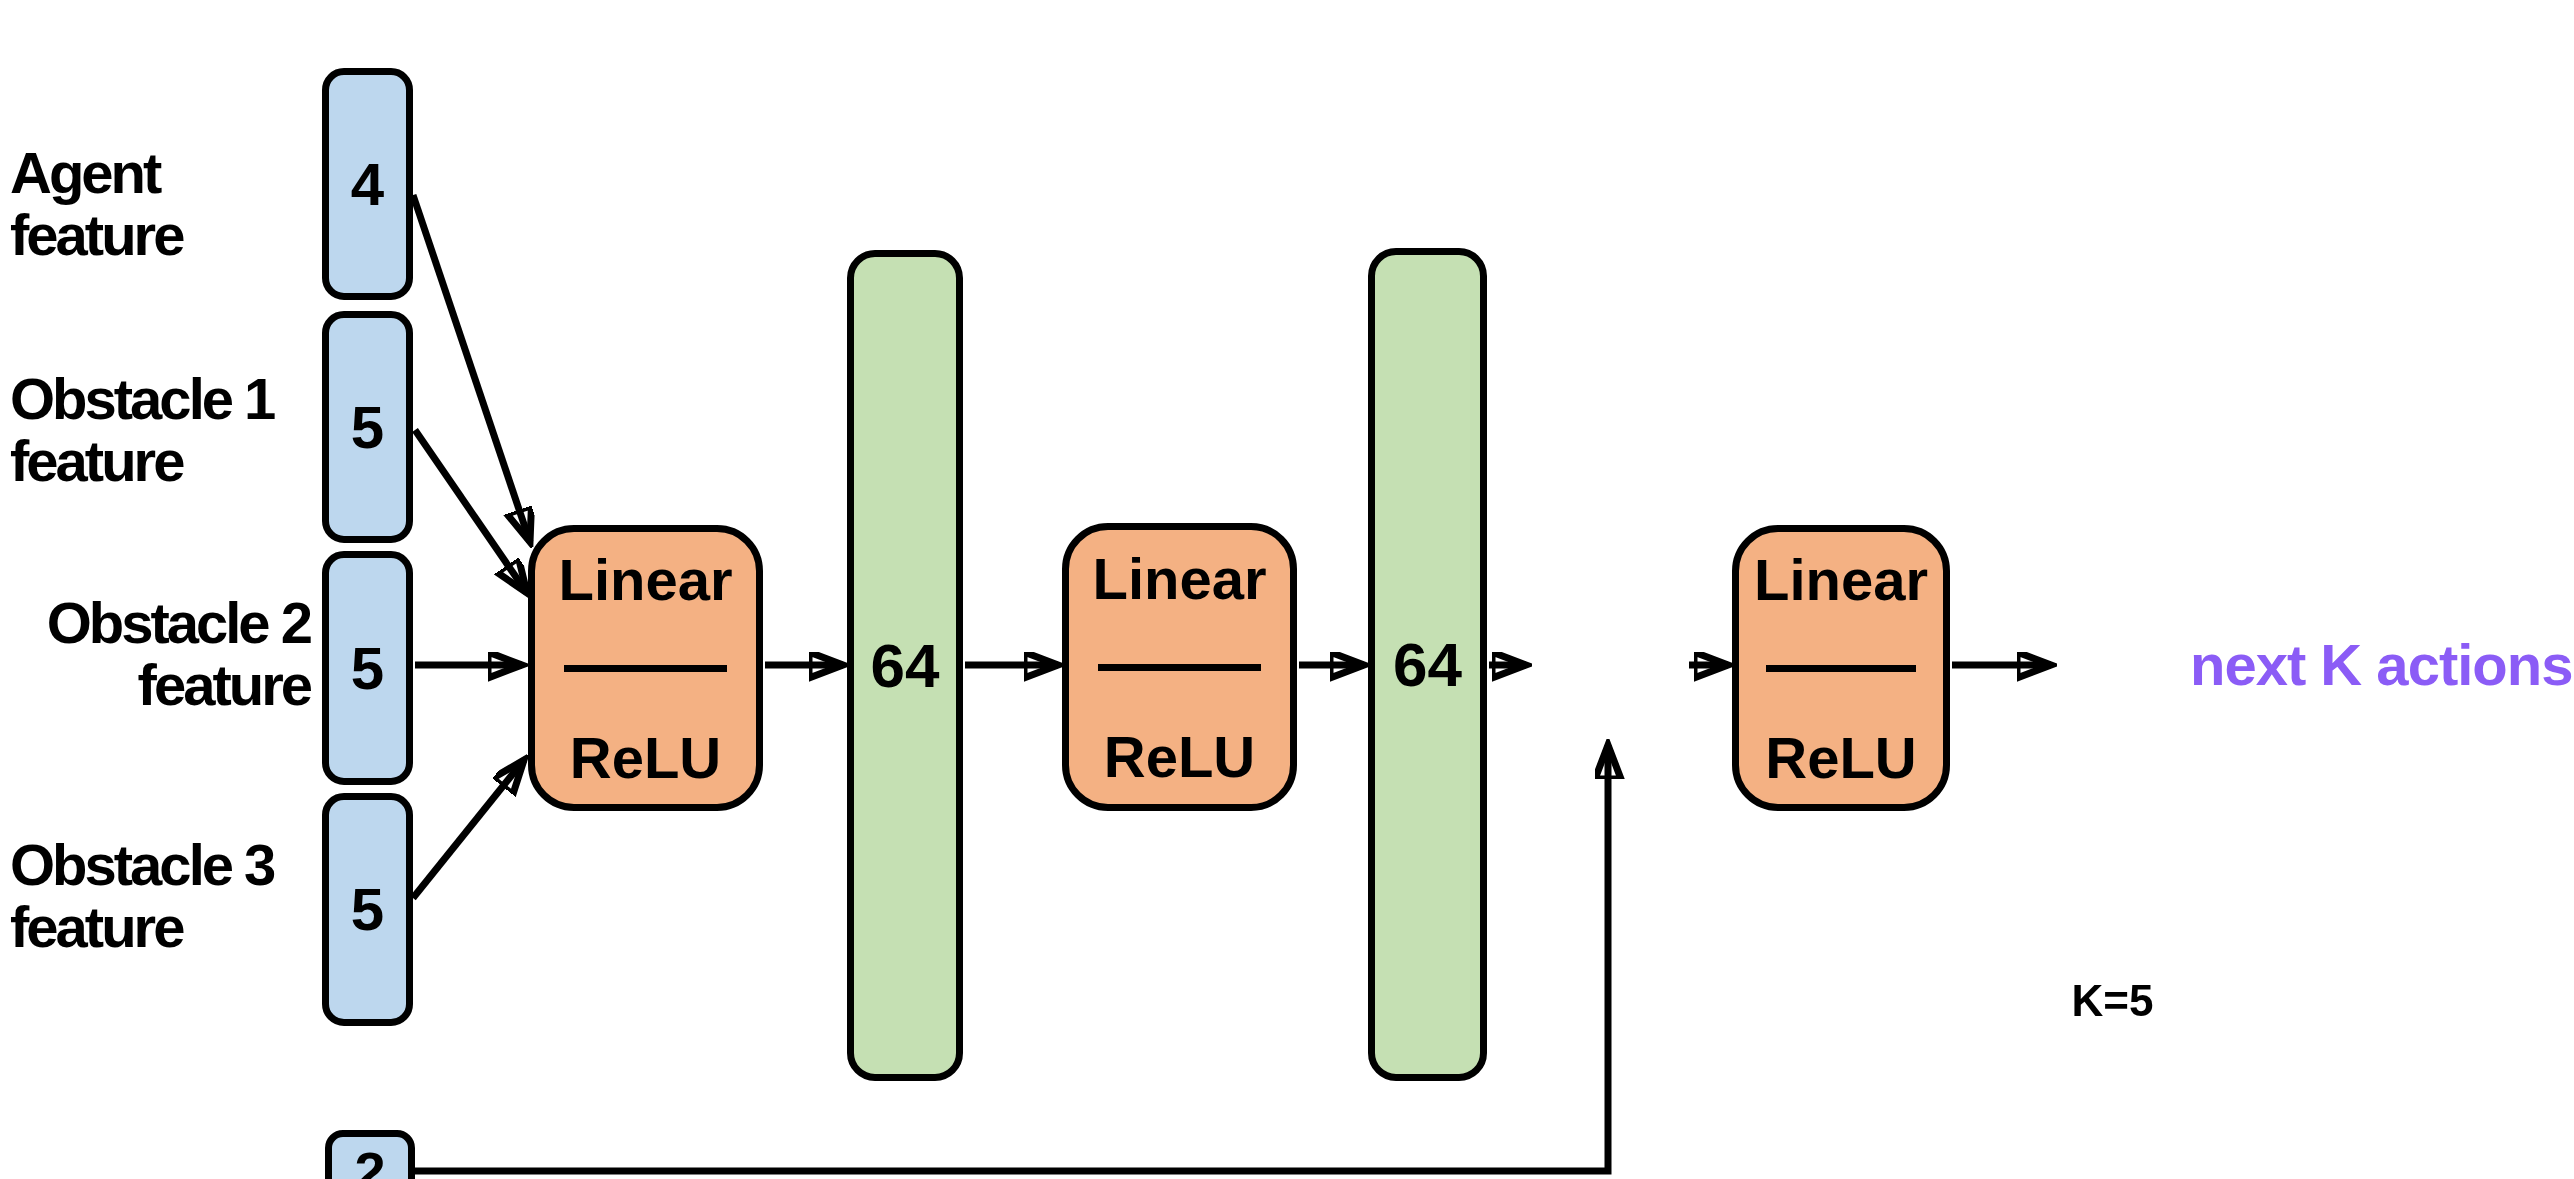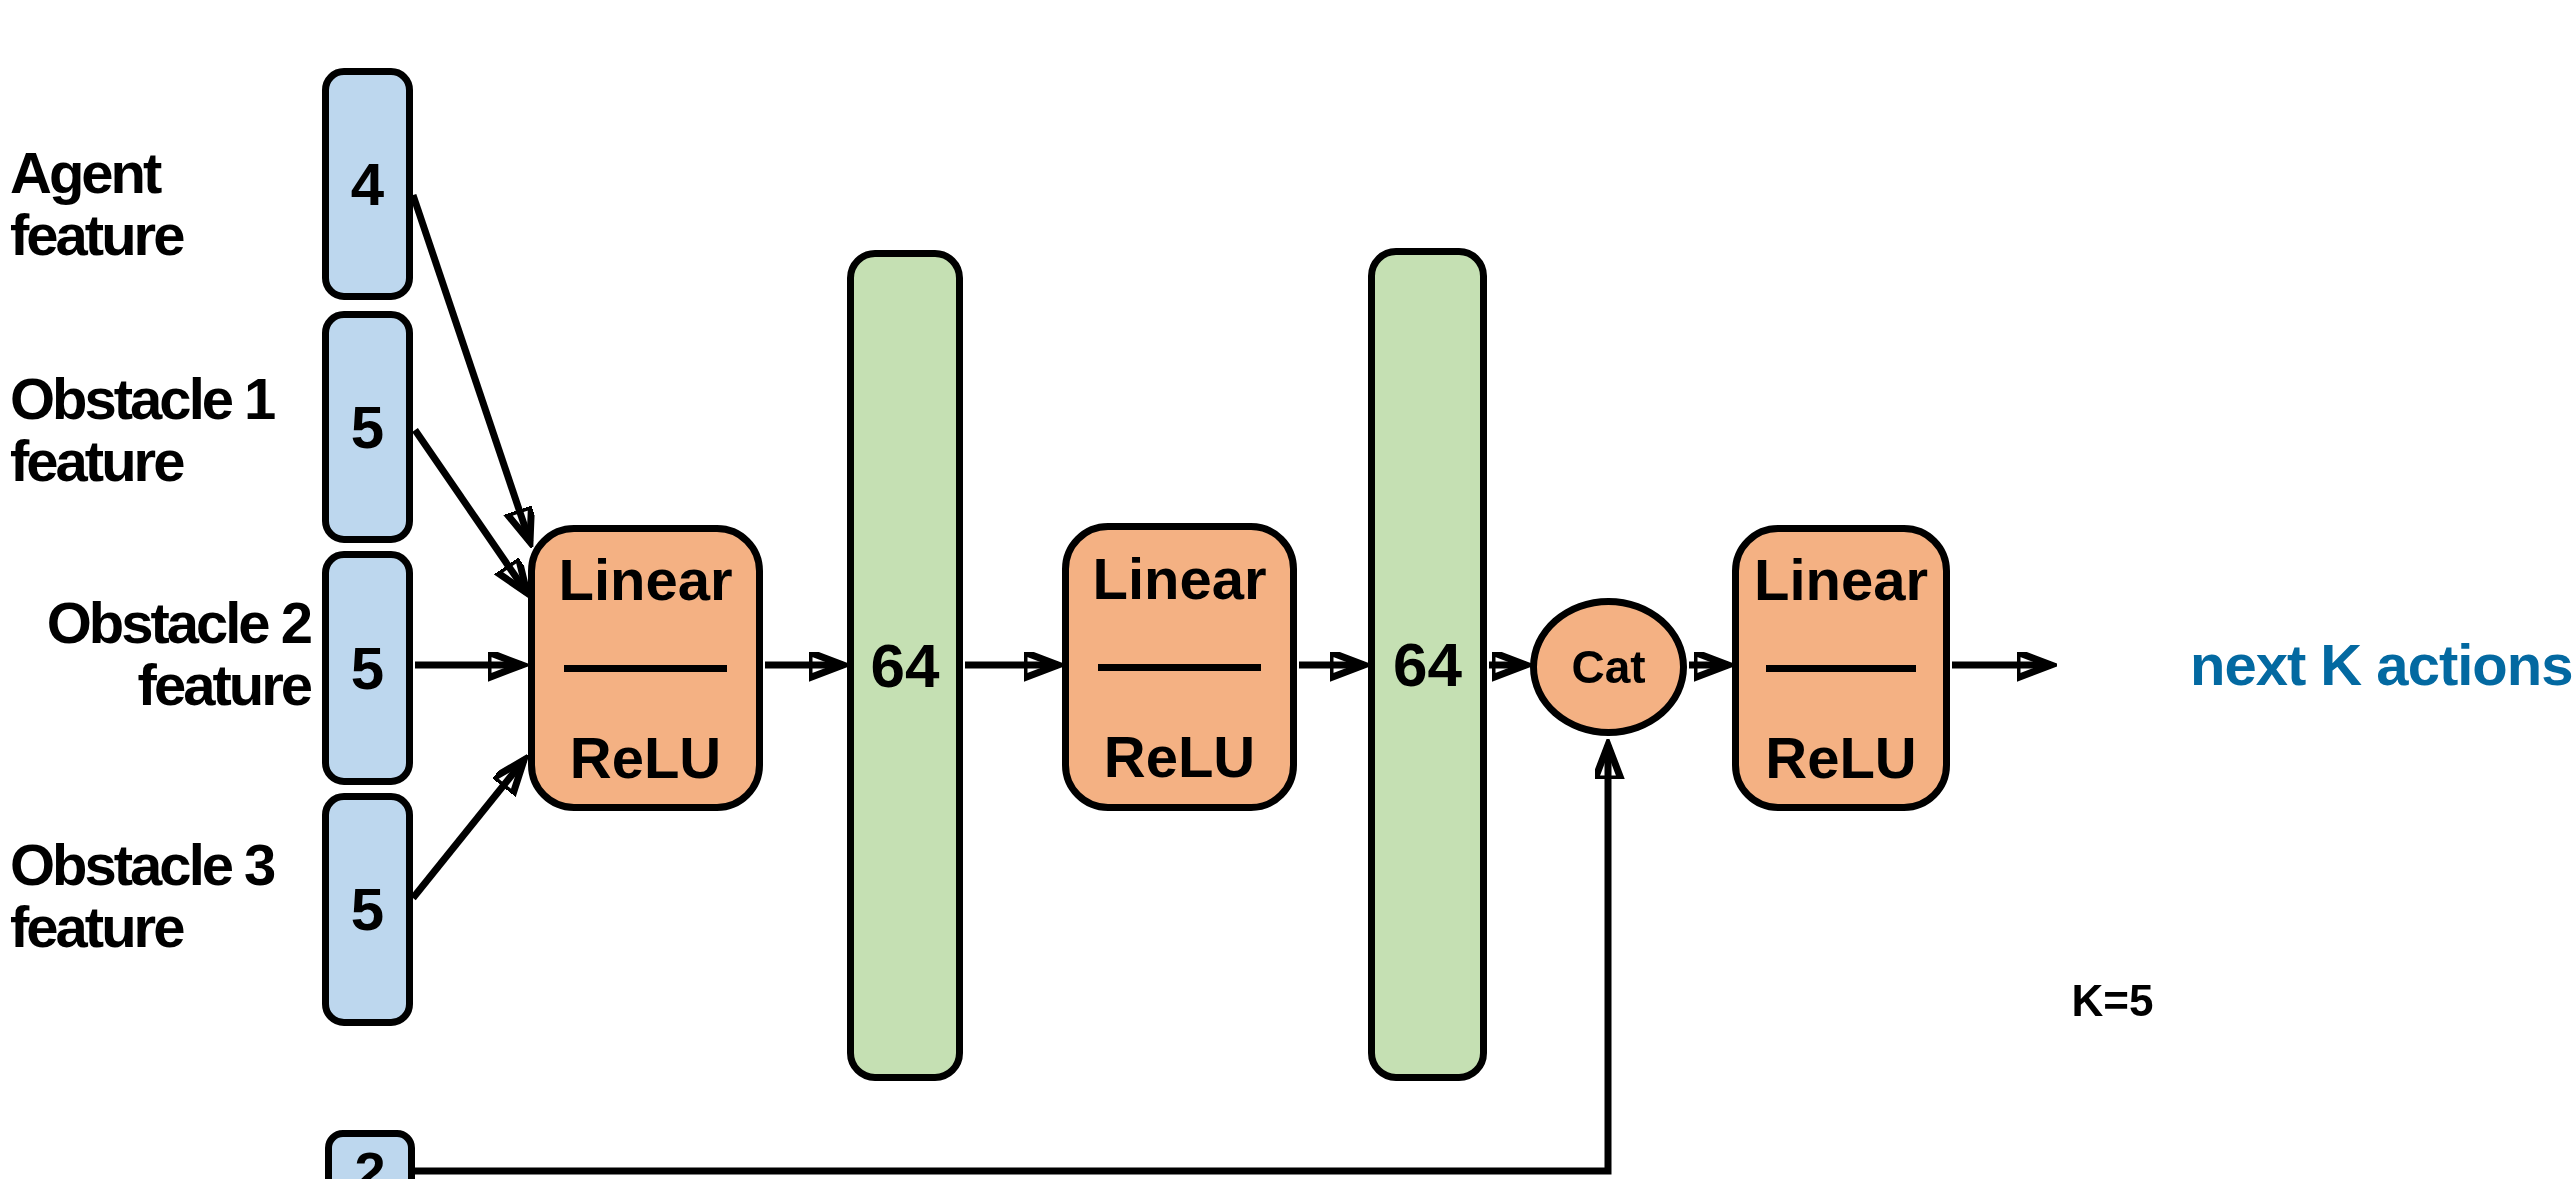--- a/index.html
+++ b/index.html
@@ -57,21 +57,21 @@
   .io-label span{display:block;}
   .lbl-agent{top:94px;}
   .lbl-obs1{top:320px;}
   .lbl-obs2{top:544px;text-align:right;}
   .lbl-obs3{top:786px;}
   .lbl-curv{top:1095px;line-height:58px;}
 
   .k-note{position:absolute;left:2055px;top:928px;width:115px;text-align:center;
           font-size:44px;font-weight:700;color:#000;}
   .caption{position:absolute;left:2190px;top:586px;font-size:58px;font-weight:700;
-           letter-spacing:-1px;line-height:62px;color:#0369a1;white-space:nowrap;}
+           letter-spacing:-1px;line-height:62px;color:#8b5cf6;white-space:nowrap;}
 </style>
 </head>
 <body>
 
 <div class="canvas">
 
   <svg class="wires" viewBox="0 0 2574 1179">
     <defs>
       <marker id="ah" markerUnits="userSpaceOnUse" markerWidth="40" markerHeight="30" refX="34" refY="13" orient="auto">
         <path d="M0,0 L34,13 L0,26 Z" fill="#000" stroke="none"></path>
@@ -139,20 +139,17 @@
     <span>ReLU</span>
   </div>
 
   <div class="node hid g1">
     <span>64</span>
   </div>
   <div class="node hid g2">
     <span>64</span>
   </div>
 
-  <div class="node cat">
-    <span>Cat</span>
-  </div>
 
   <div class="k-note">K=5</div>
   <div class="caption">next K actions</div>
 
 </div>
 
 </body></html>

